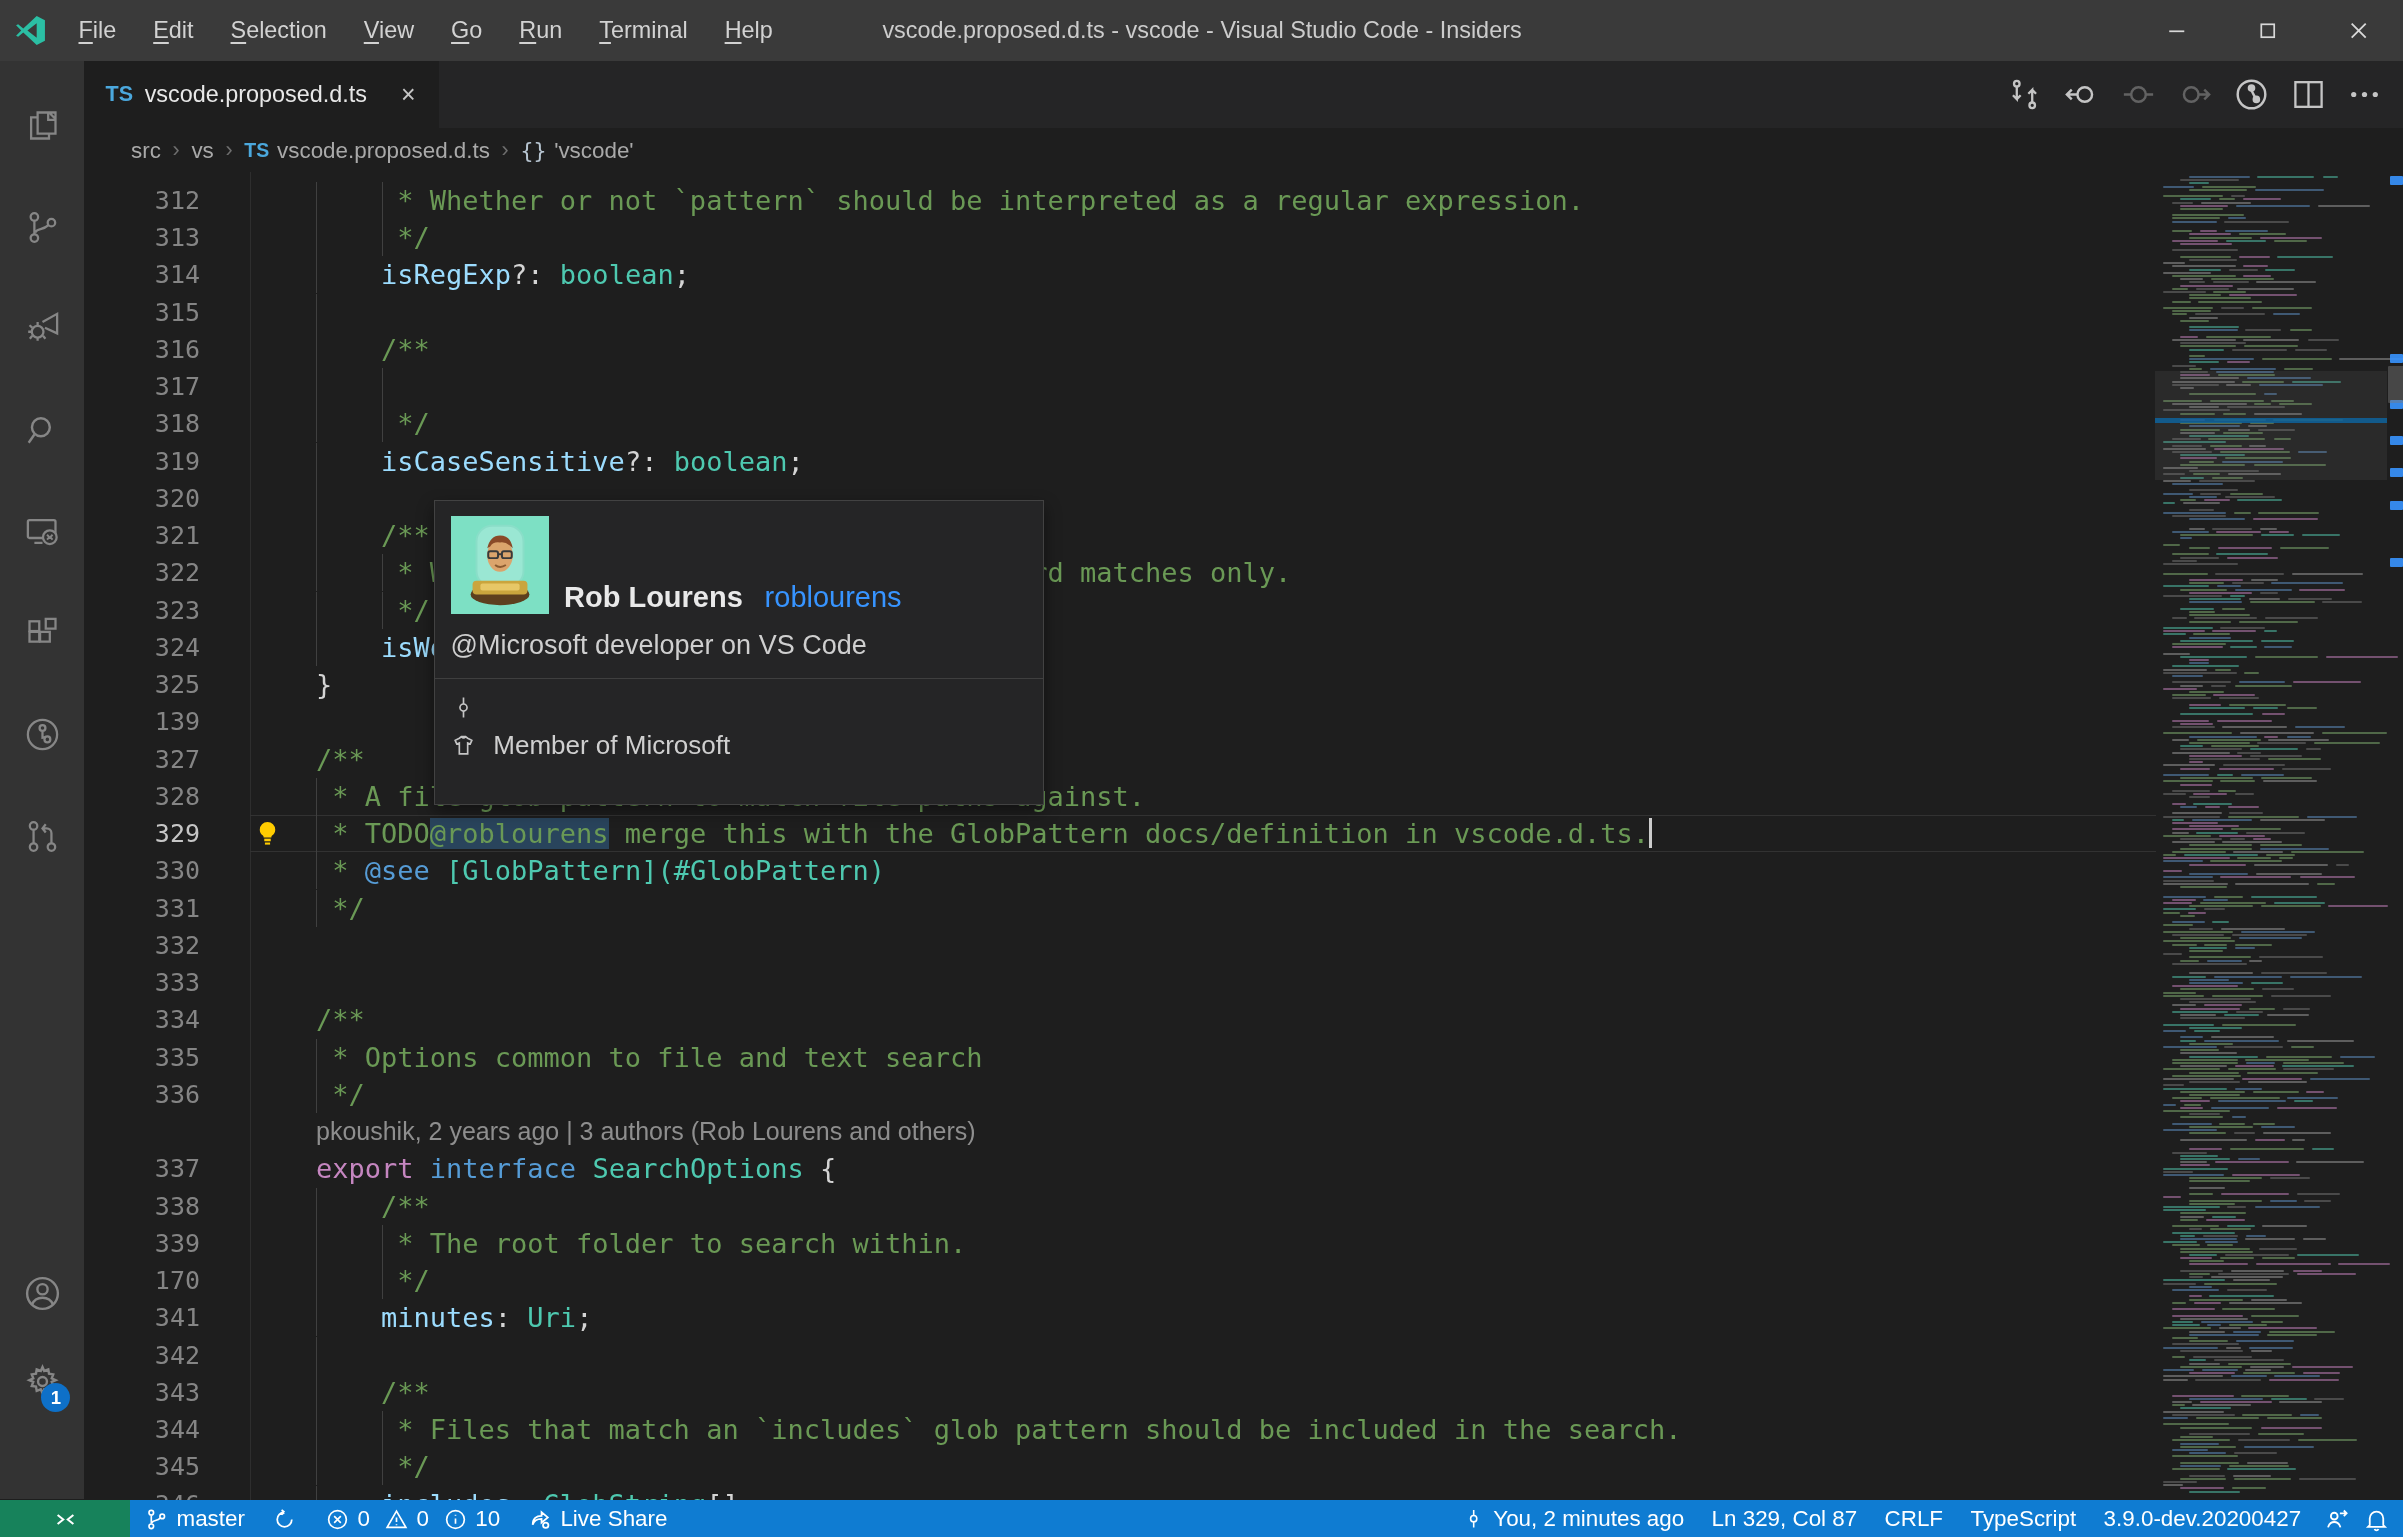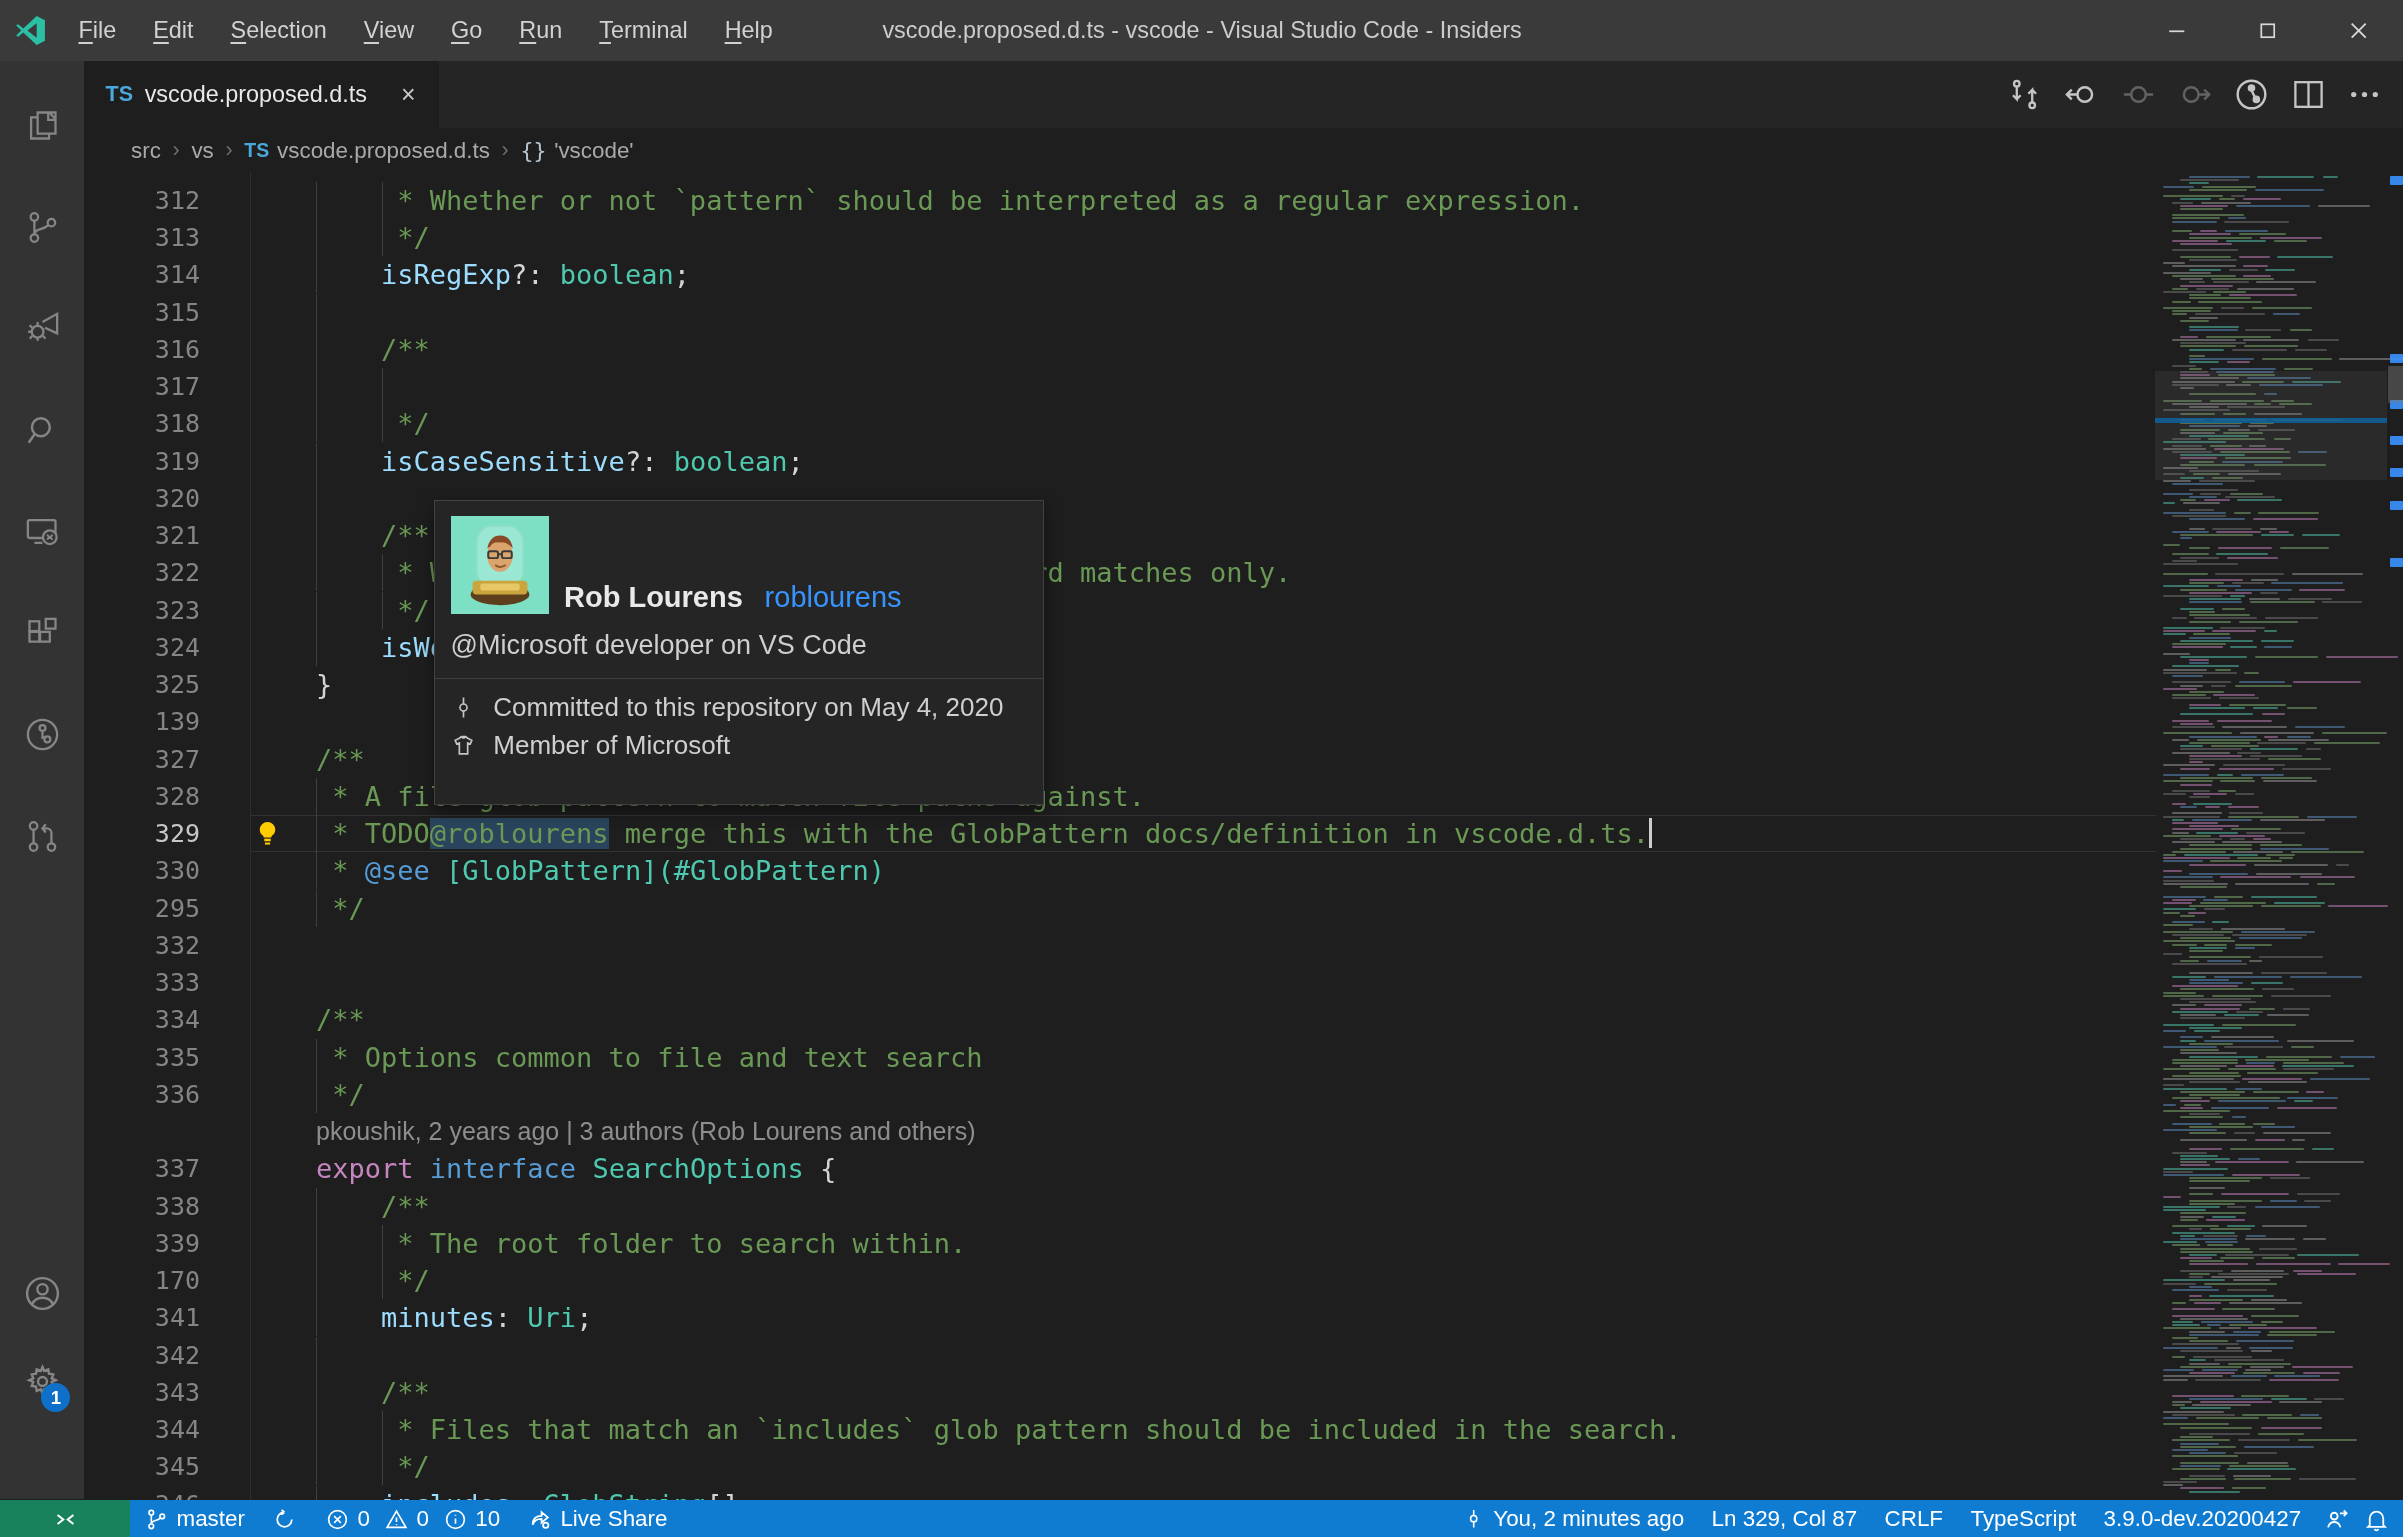--- a/index.html
+++ b/index.html
@@ -381,21 +381,21 @@
             </svg></div>
           <div class="code-text"><span class="tok-com"> * TODO</span><span class="tok-comhl">@roblourens</span><span class="tok-com"> merge this with the GlobPattern docs/definition in vscode.d.ts.</span><span class="cursor"></span></div>
         </div>
         <div class="code-row" style="top: 680px;">
           <div class="guide" style="left: 232px;"></div>
           <div class="ln">330</div>
           <div class="code-text"><span class="tok-com"> * </span><span class="tok-tag">@see</span><span class="tok-com"> </span><span class="tok-typ">[GlobPattern](#GlobPattern)</span></div>
         </div>
         <div class="code-row" style="top: 718px;">
           <div class="guide" style="left: 232px;"></div>
-          <div class="ln">295</div>
+          <div class="ln">331</div>
           <div class="code-text"><span class="tok-com"> */</span></div>
         </div>
         <div class="code-row" style="top: 755px;">
           <div class="ln">332</div>
         </div>
         <div class="code-row" style="top: 792px;">
           <div class="ln">333</div>
           <div class="code-text"></div>
         </div>
         <div class="code-row" style="top: 829px;">
@@ -1227,21 +1227,20 @@
         <div class="hc-bio">@Microsoft developer on VS Code</div>
       </div>
       <div class="hc-rows">
         <div class="hc-row">
           <span class="hc-ic">
             <svg width="25" height="25" viewBox="0 0 24 24" fill="none" stroke="currentColor" stroke-width="1.6">
               <circle cx="12" cy="12" r="3.4"></circle>
                 <path d="M12 2.5 V8.6 M12 15.4 V21.5"></path>
             </svg>
           </span>
-          <span>Committed to this repository on May 4, 2020</span>
         </div>
         <div class="hc-row">
           <span class="hc-ic">
             <svg width="25" height="25" viewBox="0 0 24 24" fill="none" stroke="currentColor" stroke-width="1.6">
               <path d="M8 5 L10 3.5 H14 L16 5 L20 7 L18.5 10.5 L16 9.5 V20 H8 V9.5 L5.5 10.5 L4 7 Z M10 3.5 Q12 6 14 3.5"></path>
             </svg>
           </span>
           <span>Member of Microsoft</span>
         </div>
       </div>

